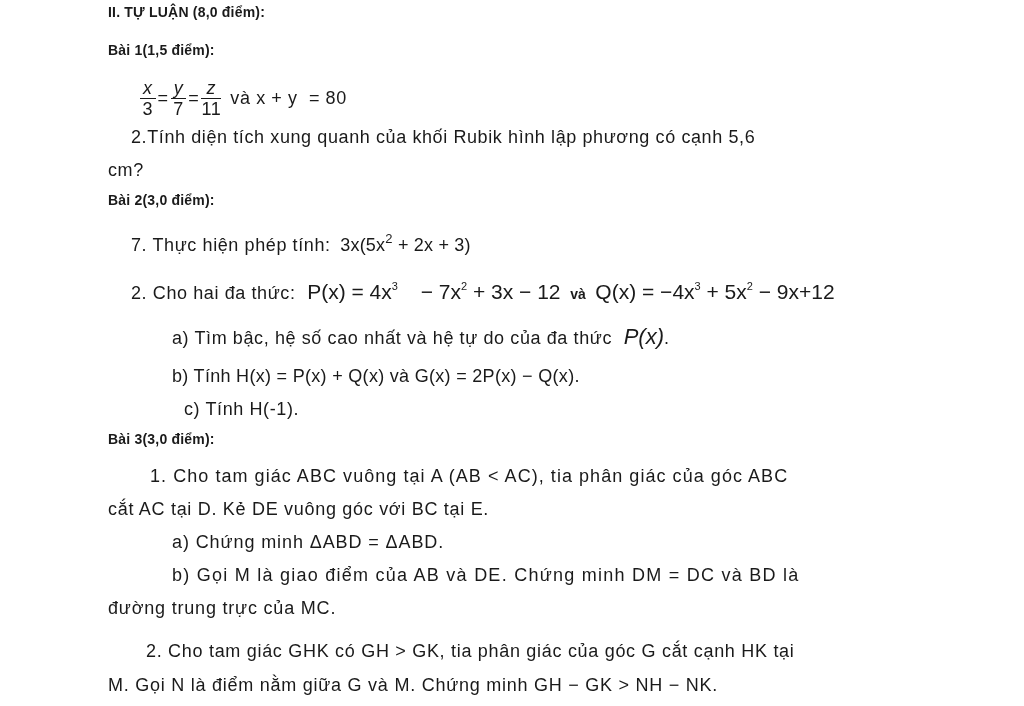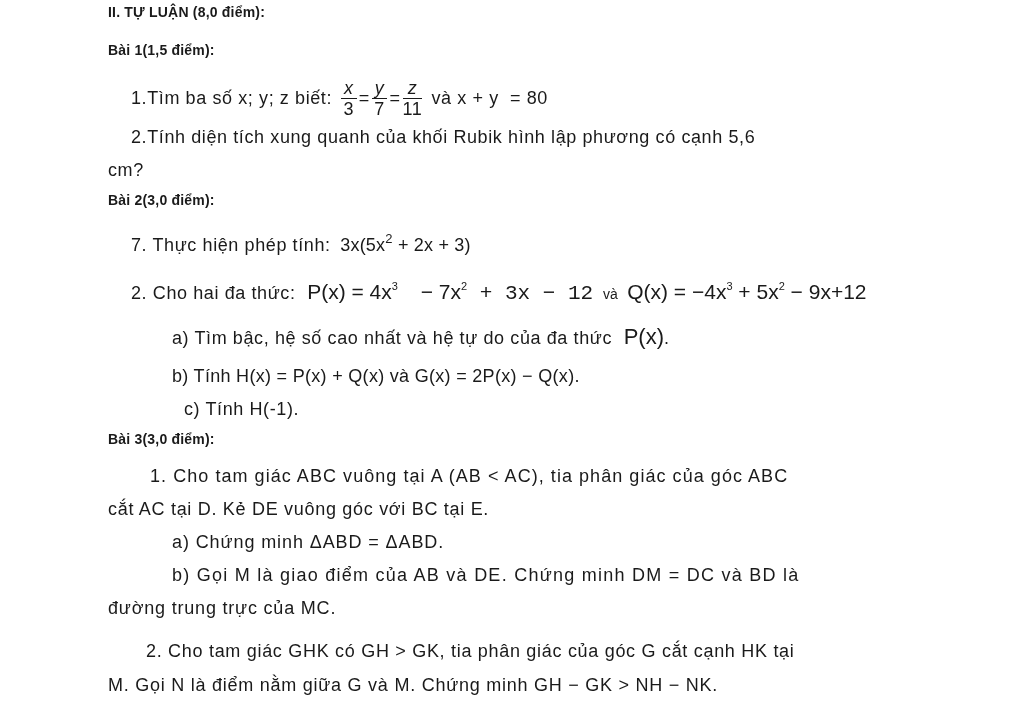--- a/index.html
+++ b/index.html
@@ -45,31 +45,30 @@
       line-height: 20px;
     }
     .eq { margin: 0 1px; }
     .math {
       font-size: 21px;
       letter-spacing: 0;
     }
     sup { font-size: 11px; vertical-align: 9px; line-height: 0; }
     .sup2 { font-size: 13px; vertical-align: 8px; line-height: 0; }
     .small { font-size: 14px; letter-spacing: 0; }
-    .px { font-size: 22px; letter-spacing: 0; }
+    .px { font-style: italic; font-size: 22px; letter-spacing: 0; }
   </style>
 </head>
 <body>
 
 <div class="line h" style="left:108px; top:4px;">II. TỰ LUẬN (8,0 điểm):</div>
 
 <div class="line h" style="left:108px; top:42px;">Bài 1(1,5 điểm):</div>
 
 <div class="line" style="left:131px; top:76px; height:44px; display:flex; align-items:center;">
-  <span>1.Tìm ba số x; y; z biết:</span>
   <span style="width:8px; display:inline-block;"></span>
   <span class="frac">
     <span class="num">x</span>
     <span class="den">3</span>
   </span>
   <span class="eq">=</span>
   <span class="frac">
     <span class="num">y</span>
     <span class="den">7</span>
   </span>
@@ -90,23 +89,23 @@
 <div class="line" style="left:131px; top:235px;">
   <span>7. Thực hiện phép tính:</span>
   <span style="letter-spacing:0.2px; margin-left:4px;">
     <span>3x(5x</span><sup class="sup2">2</sup><span style="white-space:pre;"> + 2x + 3)</span>
   </span>
 </div>
 
 <div class="line" style="left:131px; top:280px;">
   <span>2. Cho hai đa thức:</span>
   <span class="math" style="margin-left:6px;">
-    <span>P(x) = 4x</span><sup>3</sup><span style="white-space:pre;margin-left:17px;"> − 7x</span><sup>2</sup><span style="white-space:pre;font-family:Liberation Mono, monospace;"> + 3x − 12</span>
+    <span>P(x) = 4x</span><sup>3</sup><span style="white-space:pre;margin-left:17px;"> − 7x</span><sup>2</sup><span style="white-space:pre;"> + 3x − 12</span>
   </span>
-  <span class="small" style="white-space:pre;"> và </span>
+  <span class="small" style="white-space:pre;font-weight:bold;"> và </span>
   <span class="math">
     <span>Q(x) = −4x</span><sup>3</sup><span style="white-space:pre;text-align:right;"> + 5x</span><sup>2</sup><span style="white-space:pre;"> − 9x+12</span>
   </span>
 </div>
 
 <div class="line" style="left:172px; top:324px;">
   <span>a) Tìm bậc, hệ số cao nhất và hệ tự do của đa thức</span>
   <span class="px" style="margin-left:6px;">P(x)</span><span>.</span>
 </div>
 

